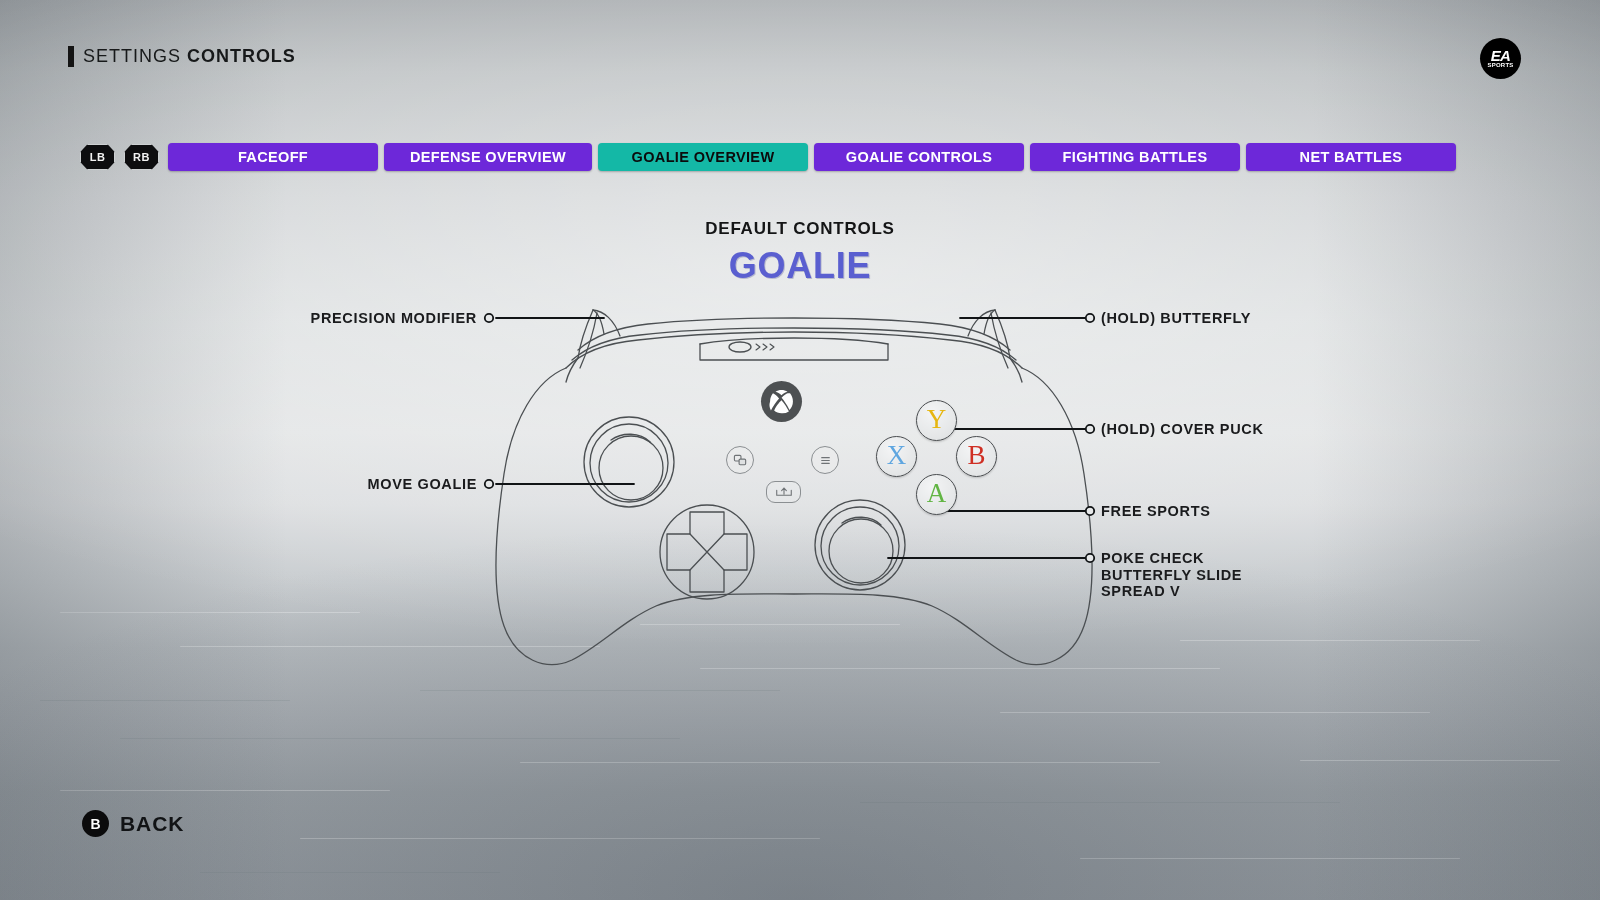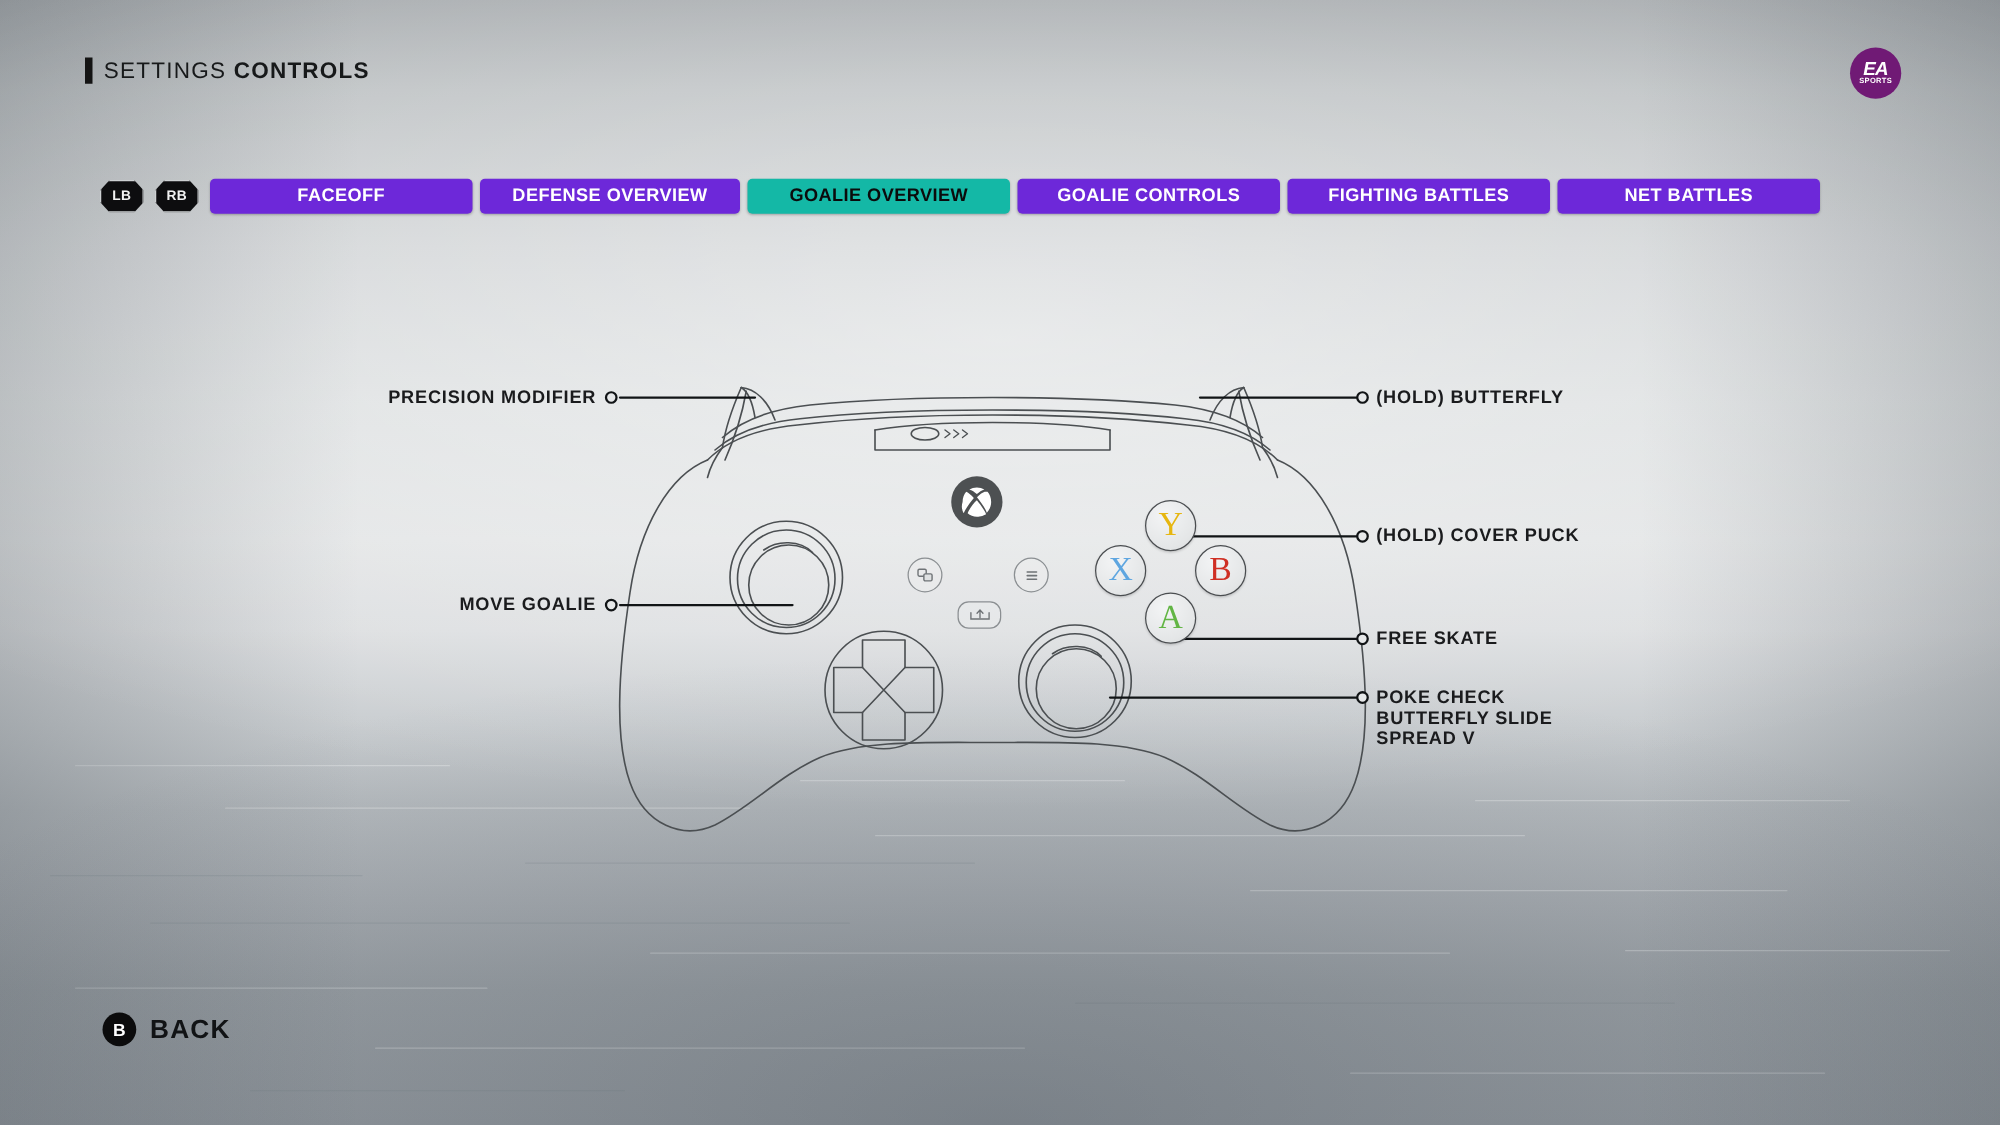--- a/index.html
+++ b/index.html
@@ -37,21 +37,21 @@
 
   
   .hdr{position:absolute;left:68px;top:46px;display:flex;align-items:center;gap:9px;}
   .hdr-bar{width:6px;height:21px;background:#141414;}
   .hdr-text{font-size:18px;letter-spacing:.055em;color:#17191a;
     font-family:"Liberation Sans Narrow","Liberation Sans",sans-serif;}
   .hdr-light{font-weight:400;}
   .hdr-bold{font-weight:700;}
 
   .ea-logo{position:absolute;right:79px;top:38px;width:41px;height:41px;border-radius:50%;
-    background:#701a75;display:flex;flex-direction:column;align-items:center;justify-content:center;
+    background:#000000;display:flex;flex-direction:column;align-items:center;justify-content:center;
     color:#fff;}
   .ea-logo .ea{font-style:italic;font-weight:700;font-size:15px;line-height:13px;letter-spacing:-.04em;}
   .ea-logo .sp{font-weight:700;font-size:6px;line-height:7px;letter-spacing:.04em;}
 
   
   .tabstrip{position:absolute;left:80px;top:143px;display:flex;align-items:center;gap:0;}
   .bumper{width:33px;height:24px;margin-right:9px;
     background:#0d0d0f;color:#f2f2f2;font-size:11px;font-weight:700;letter-spacing:.04em;
     display:flex;align-items:center;justify-content:center;
     border:1.5px solid #cdd0d2;
@@ -152,20 +152,24 @@
     <div class="bumper">LB</div>
     <div class="bumper">RB</div>
     <div class="tab" style="width:190px">FACEOFF</div>
     <div class="tab" style="width:188px">DEFENSE OVERVIEW</div>
     <div class="tab active" style="width:190px">GOALIE OVERVIEW</div>
     <div class="tab" style="width:190px">GOALIE CONTROLS</div>
     <div class="tab" style="width:190px">FIGHTING BATTLES</div>
     <div class="tab" style="width:190px">NET BATTLES</div>
   </div>
 
+  <div class="title-wrap">
+    <div class="t-default">DEFAULT CONTROLS</div>
+    <div class="t-goalie">GOALIE</div>
+  </div>
 
   <svg id="diagram" viewBox="0 0 1600 900">
     <g fill="none" stroke="#4b4f52" stroke-width="1.3" stroke-linecap="round" stroke-linejoin="round">
 
       <path d="M566 368 C 536 380 512 420 504 474 C 494 540 492 592 504 626
                C 516 660 546 672 572 660 C 600 646 624 620 656 606
                C 690 592 742 594 794 594 C 846 594 898 592 932 606
                C 964 620 988 646 1016 660 C 1042 672 1072 660 1084 626
                C 1096 592 1094 540 1084 474 C 1076 420 1052 380 1022 368"></path>
 
@@ -271,21 +275,21 @@
   </div>
   <div class="fbtn" style="left:916px;top:474px;">
     <span style="color:#62b544">A</span>
   </div>
 
   <div class="callout left" style="left:132px;top:310px;width:345px;">PRECISION MODIFIER</div>
   <div class="callout left" style="left:132px;top:476px;width:345px;">MOVE GOALIE</div>
 
   <div class="callout right" style="left:1101px;top:310px;">(HOLD) BUTTERFLY</div>
   <div class="callout right" style="left:1101px;top:421px;">(HOLD) COVER PUCK</div>
-  <div class="callout right" style="left:1101px;top:503px;">FREE SKATE</div>
+  <div class="callout right" style="left:1101px;top:503px;">FREE SPORTS</div>
   <div class="callout right" style="left:1101px;top:550px;">POKE CHECK
 BUTTERFLY SLIDE
 SPREAD V</div>
 
   <div class="footer">
     <div class="btn-glyph">B</div>
     <div class="footer-label">BACK</div>
   </div>
 
 </div>

